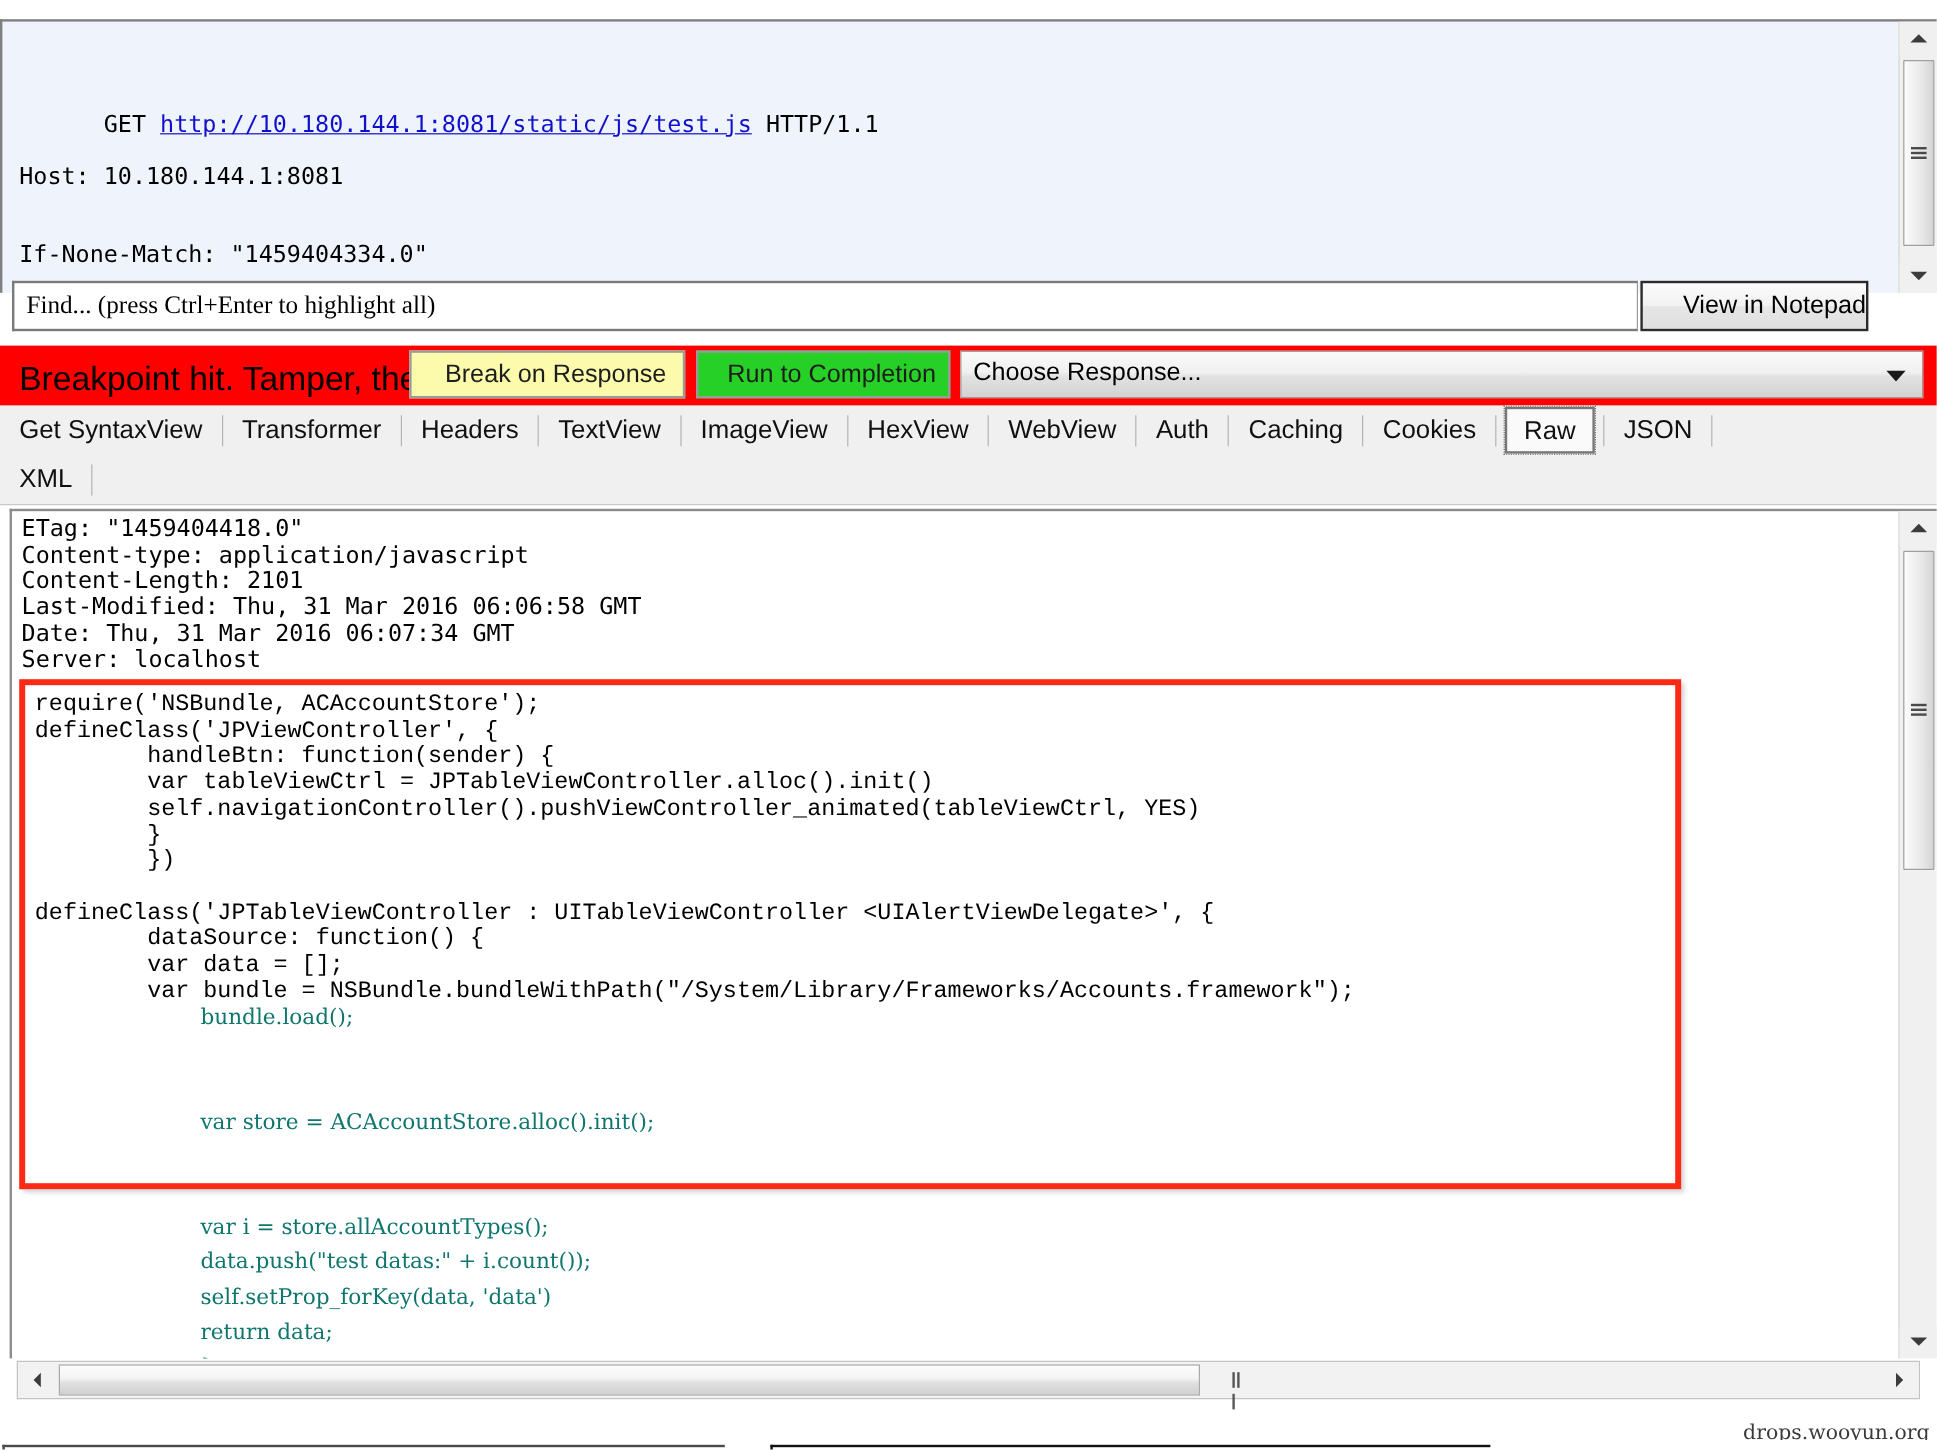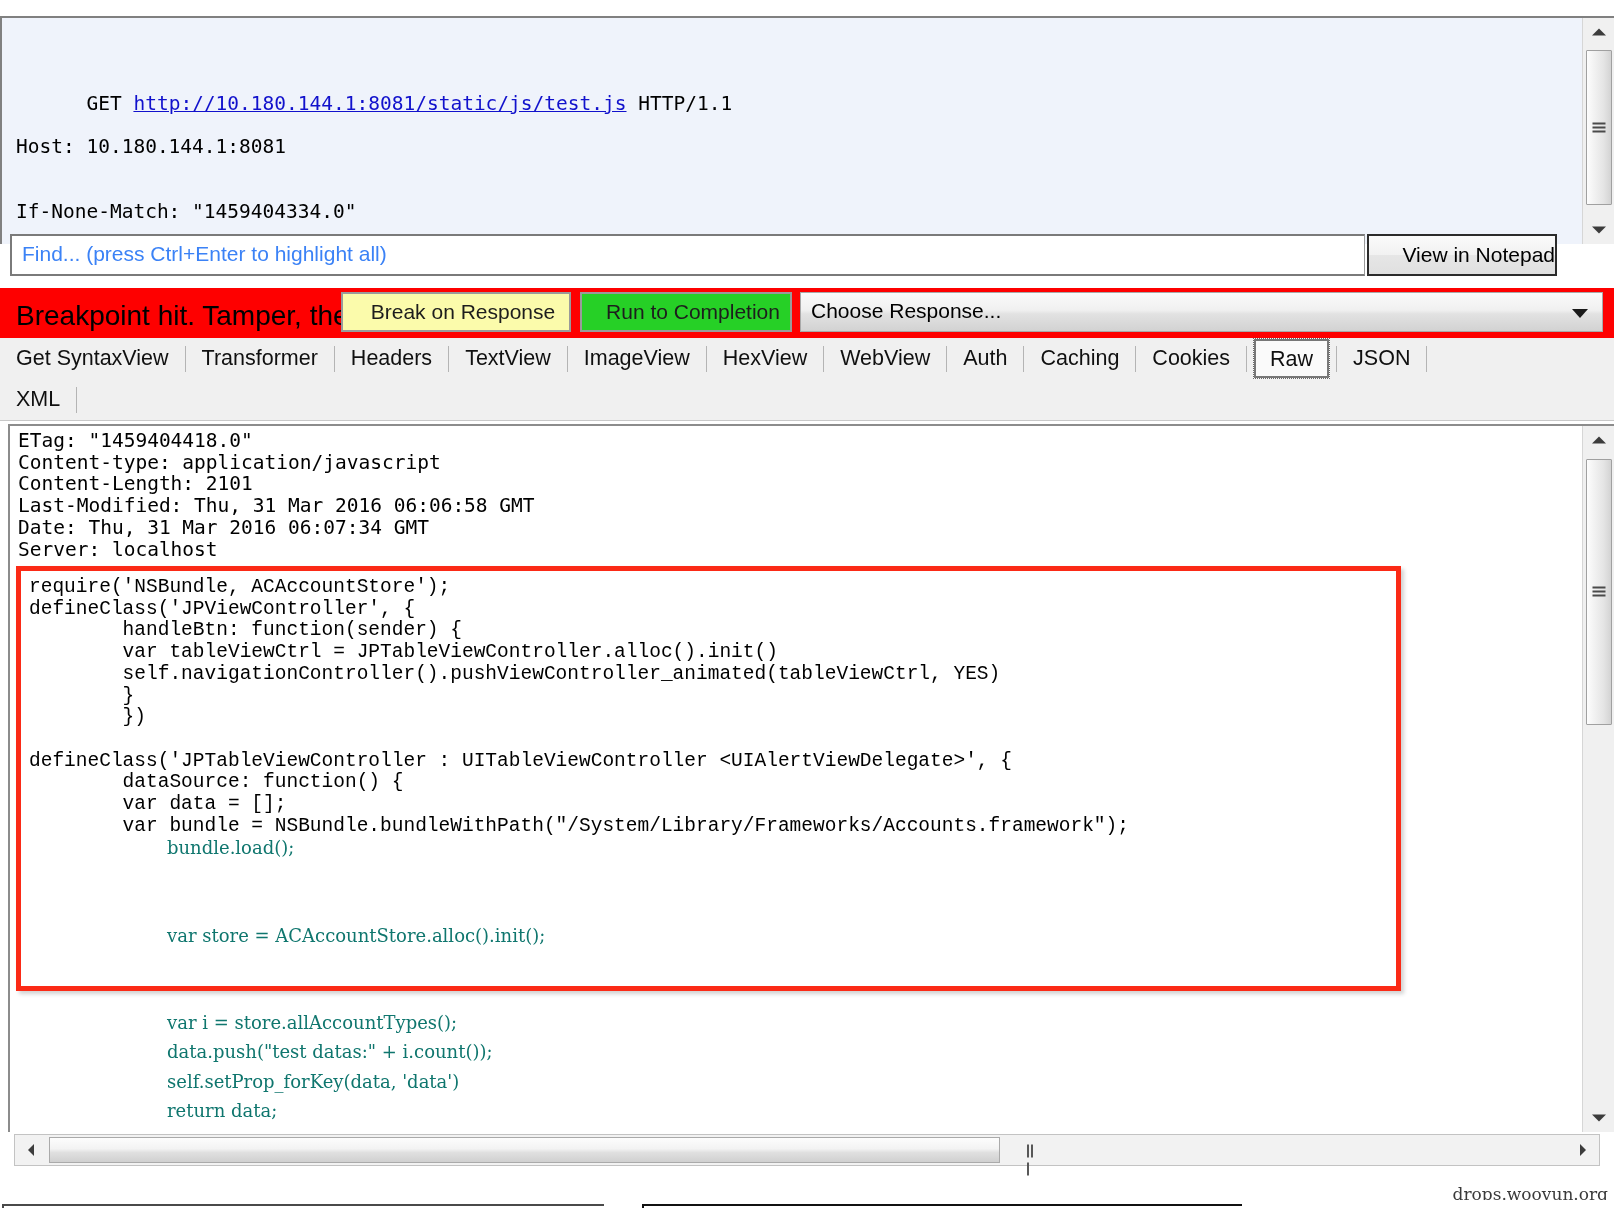--- a/index.html
+++ b/index.html
@@ -96,24 +96,24 @@
     width: 1614px; height: 48px;
   }
   .find-input {
     position: absolute;
     left: 10px; top: 2px;
     width: 1355px; height: 42px;
     background: #ffffff;
     border: 2px solid #7a7a7a;
     border-right: 1px solid #9a9a9a;
     box-sizing: border-box;
-    color: #3b82f6;
+    color: #000000;
     font-size: 21px;
     padding: 6px 0 0 10px;
-    font-family: Liberation Sans, sans-serif;
+    font-family: Liberation Serif, serif;
   }
   .notepad-btn {
     position: absolute;
     left: 1367px; top: 2px;
     width: 190px; height: 42px;
     background: linear-gradient(to bottom, #fbfbfb 0%, #f1f1f1 50%, #e6e6e6 51%, #e0e0e0 100%);
     border: 2px solid #2b2b2b;
     box-sizing: border-box;
     text-align: right;
     font-size: 21px;

